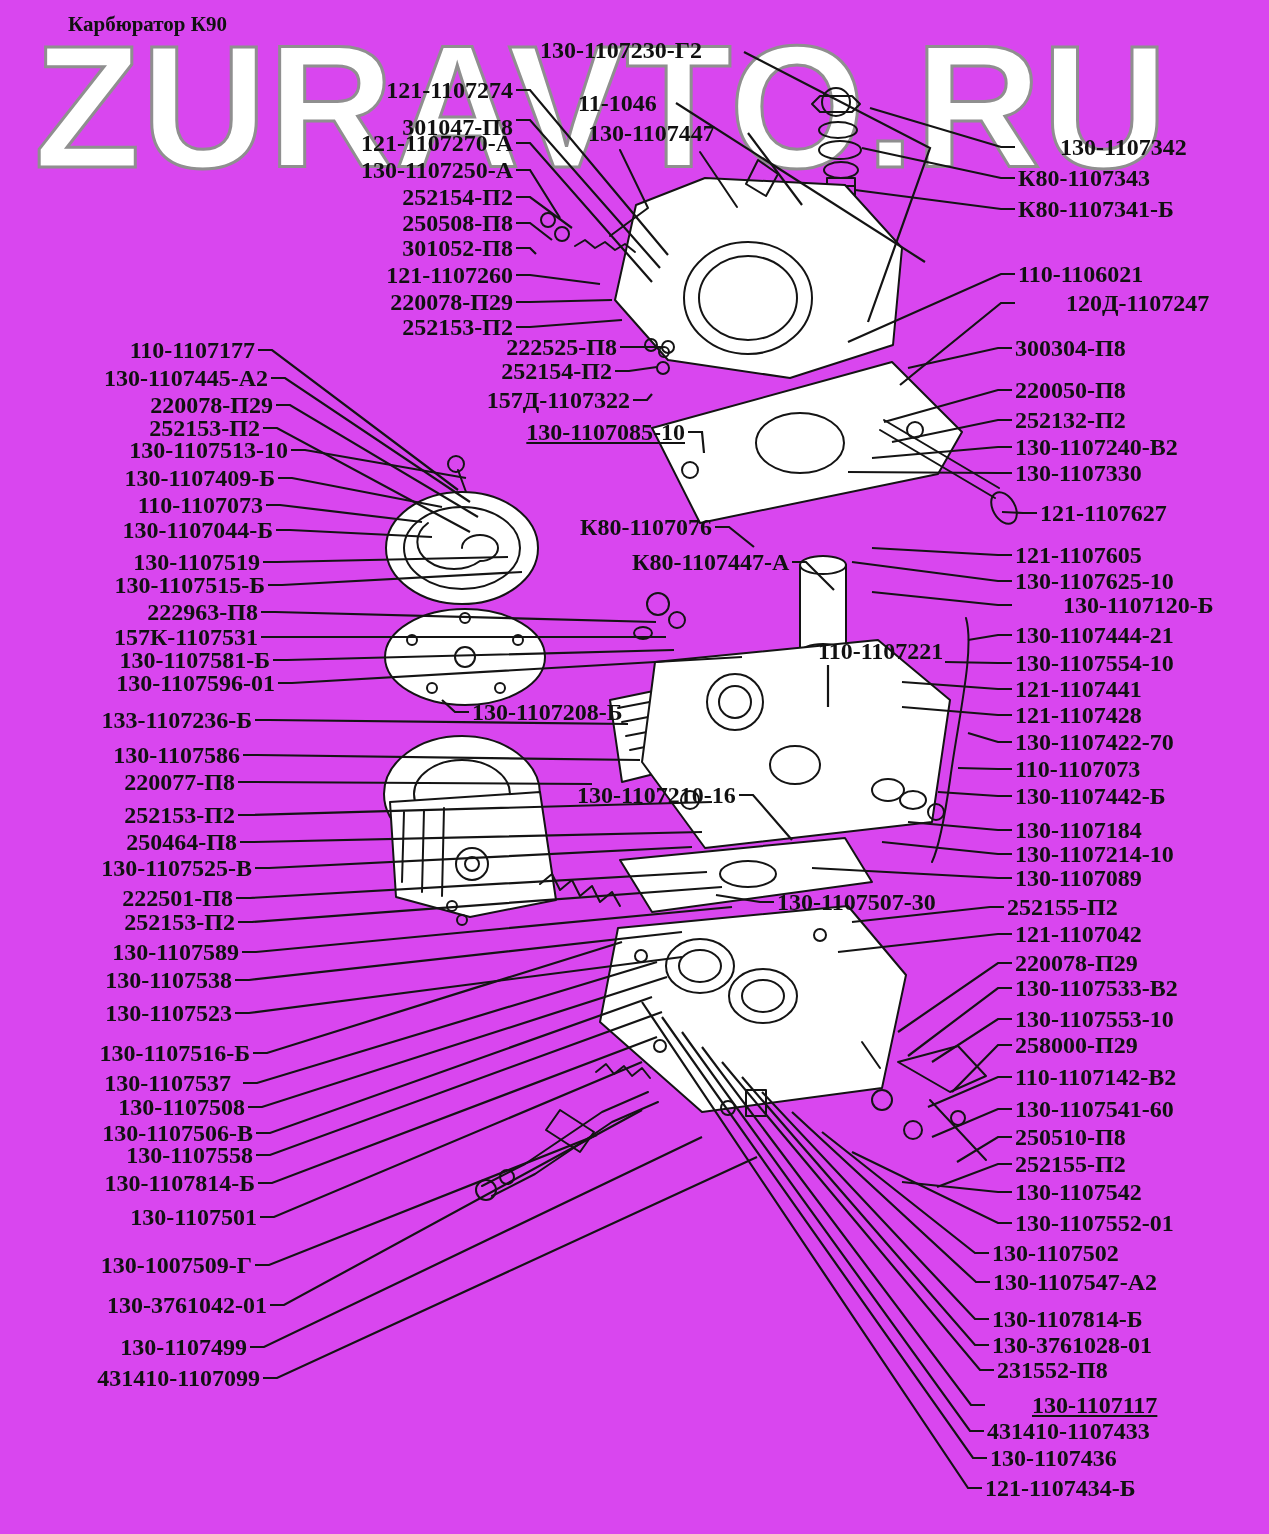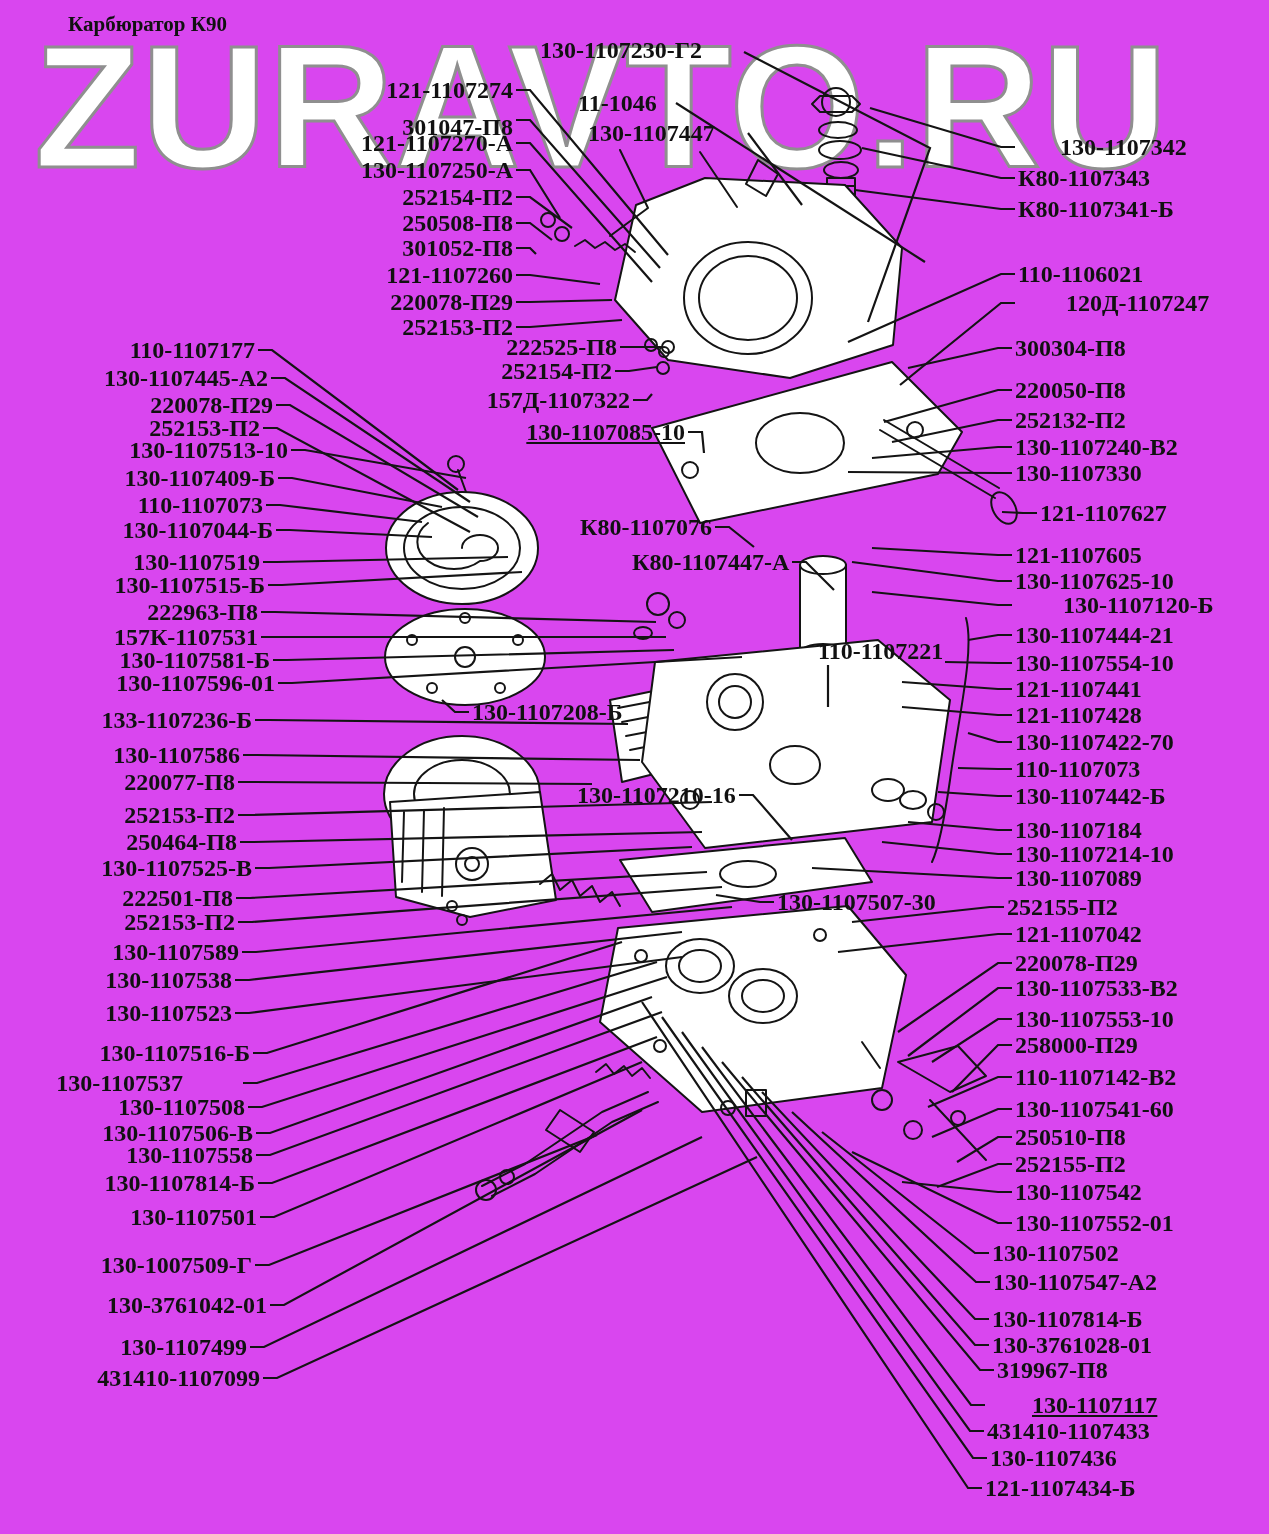--- a/index.html
+++ b/index.html
@@ -289,21 +289,21 @@
       <div class="label" style="top: 1077px; left: 1015px;">110-1107142-В2</div>
       <div class="label" style="top: 1109px; left: 1015px;">130-1107541-60</div>
       <div class="label" style="top: 1137px; left: 1015px;">250510-П8</div>
       <div class="label" style="top: 1164px; left: 1015px;">252155-П2</div>
       <div class="label" style="top: 1192px; left: 1015px;">130-1107542</div>
       <div class="label" style="top: 1223px; left: 1015px;">130-1107552-01</div>
       <div class="label" style="top: 1253px; left: 992px;">130-1107502</div>
       <div class="label" style="top: 1282px; left: 993px;">130-1107547-А2</div>
       <div class="label" style="top: 1319px; left: 992px;">130-1107814-Б</div>
       <div class="label" style="top: 1345px; left: 992px;">130-3761028-01</div>
-      <div class="label" style="top: 1370px; left: 997px;">319967-П8</div>
+      <div class="label" style="top: 1370px; left: 997px;">231552-П8</div>
       <div class="label" style="top: 1405px; left: 1032px; text-decoration: underline;">130-1107117</div>
       <div class="label" style="top: 1431px; left: 987px;">431410-1107433</div>
       <div class="label" style="top: 1458px; left: 990px;">130-1107436</div>
       <div class="label" style="top: 1488px; left: 985px;">121-1107434-Б</div>
       <div class="label" style="top: 350px; right: 1014px;">110-1107177</div>
       <div class="label" style="top: 378px; right: 1001px;">130-1107445-А2</div>
       <div class="label" style="top: 405px; right: 996px;">220078-П29</div>
       <div class="label" style="top: 428px; right: 1009px;">252153-П2</div>
       <div class="label" style="top: 450px; right: 981px;">130-1107513-10</div>
       <div class="label" style="top: 478px; right: 994px;">130-1107409-Б</div>
@@ -320,21 +320,21 @@
       <div class="label" style="top: 782px; right: 1034px;">220077-П8</div>
       <div class="label" style="top: 815px; right: 1034px;">252153-П2</div>
       <div class="label" style="top: 842px; right: 1032px;">250464-П8</div>
       <div class="label" style="top: 868px; right: 1017px;">130-1107525-В</div>
       <div class="label" style="top: 898px; right: 1036px;">222501-П8</div>
       <div class="label" style="top: 922px; right: 1034px;">252153-П2</div>
       <div class="label" style="top: 952px; right: 1030px;">130-1107589</div>
       <div class="label" style="top: 980px; right: 1037px;">130-1107538</div>
       <div class="label" style="top: 1013px; right: 1037px;">130-1107523</div>
       <div class="label" style="top: 1053px; right: 1019px;">130-1107516-Б</div>
-      <div class="label" style="top: 1083px; right: 1086px;">130-1107537</div>
+      <div class="label" style="top: 1083px; right: 1038px;">130-1107537</div>
       <div class="label" style="top: 1107px; right: 1024px;">130-1107508</div>
       <div class="label" style="top: 1133px; right: 1016px;">130-1107506-В</div>
       <div class="label" style="top: 1155px; right: 1016px;">130-1107558</div>
       <div class="label" style="top: 1183px; right: 1014px;">130-1107814-Б</div>
       <div class="label" style="top: 1217px; right: 1012px;">130-1107501</div>
       <div class="label" style="top: 1265px; right: 1017px;">130-1007509-Г</div>
       <div class="label" style="top: 1305px; right: 1002px;">130-3761042-01</div>
       <div class="label" style="top: 1347px; right: 1022px;">130-1107499</div>
       <div class="label" style="top: 1378px; right: 1009px;">431410-1107099</div>
       <div class="label" style="top: 347px; right: 652px;">222525-П8</div>

